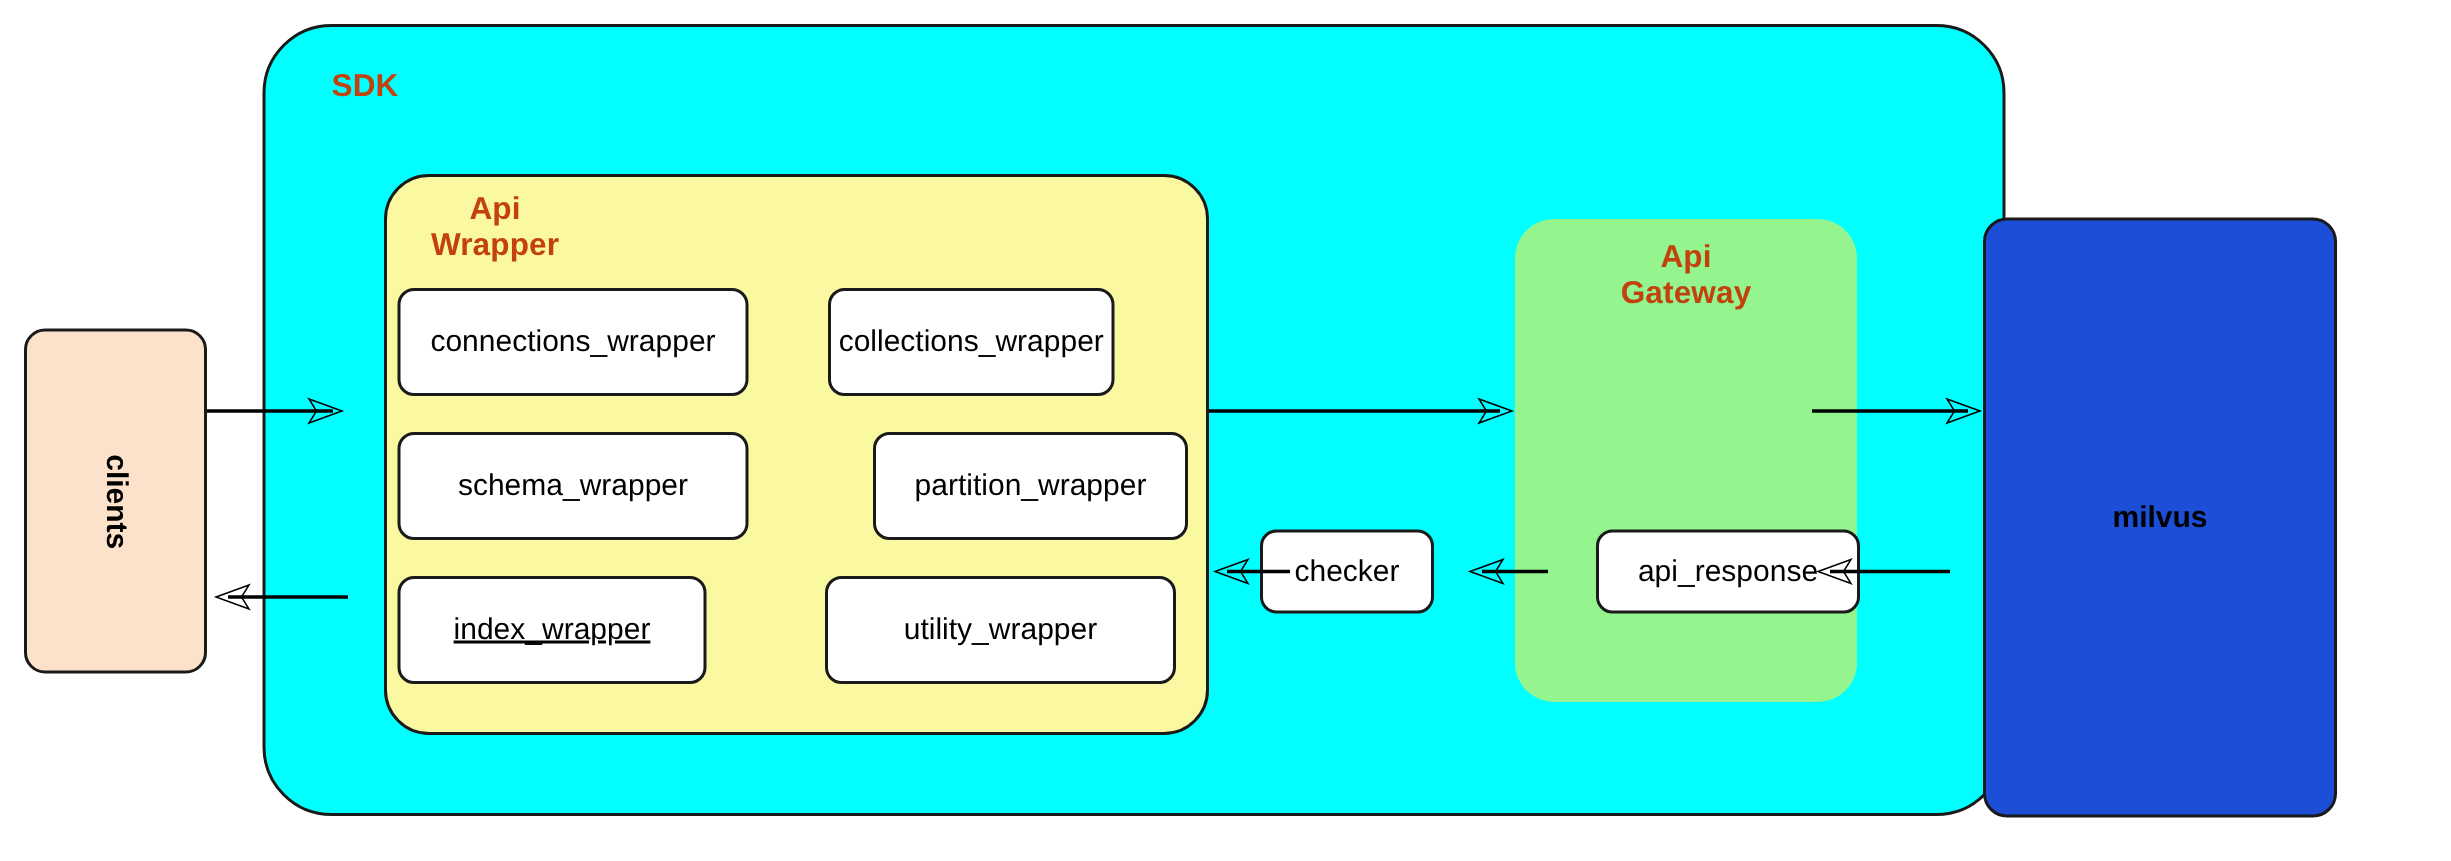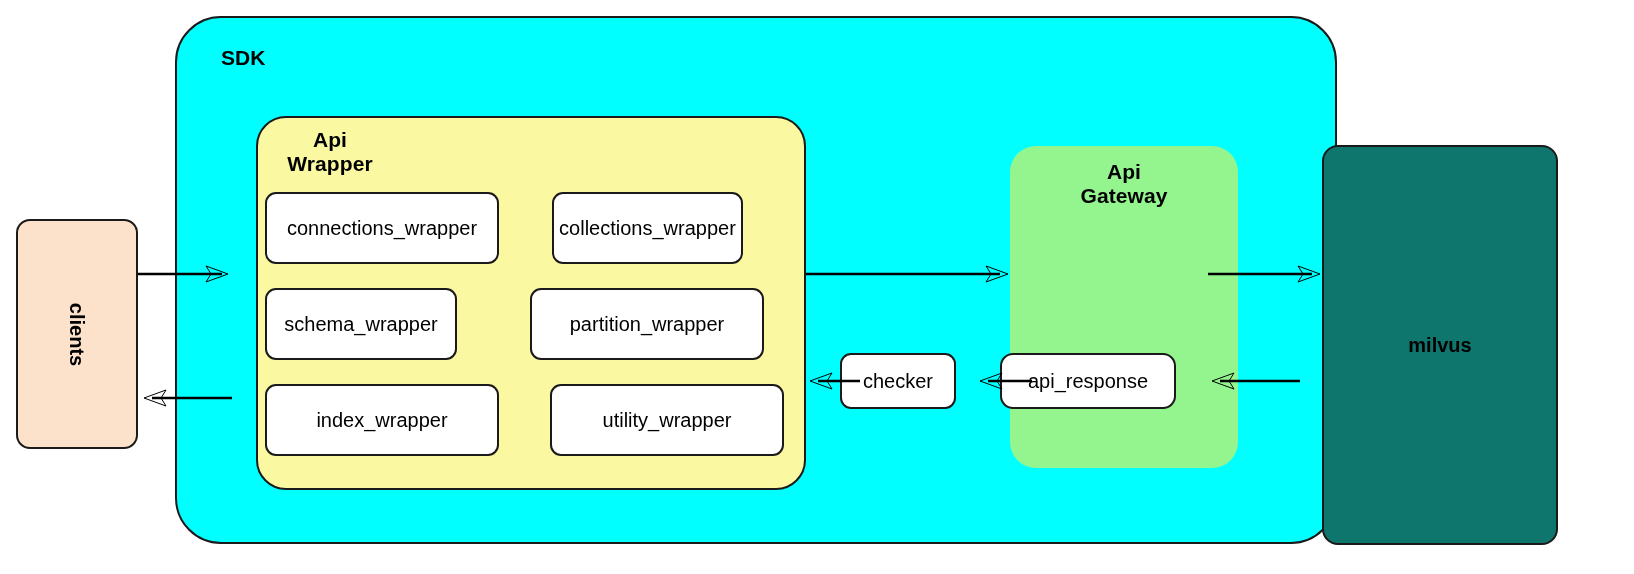--- a/index.html
+++ b/index.html
@@ -38,21 +38,21 @@
     border-radius: 46px;
     align-items: flex-start;
     justify-content: flex-start;
   }
   .container-label {
     position: absolute;
     font-weight: bold;
     font-size: 21px;
     line-height: 1.12;
     letter-spacing: .1px;
-    color: #000000;
+    color: #c2410c;
     white-space: pre-line;
     text-align: center;
   }
   #sdk-label {
     left: 44px;
     top: 28px;
     text-align: left;
   }
 
   
@@ -92,27 +92,27 @@
   
   .leaf {
     background: #ffffff;
     border: 2px solid #1a1a1a;
     border-radius: 11px;
     font-size: 20px;
     font-weight: normal;
   }
   #box-connections-wrapper { left: 265px; top: 192px;  width: 234px; height: 72px; }
   #box-collections-wrapper { left: 552px; top: 192px;  width: 191px; height: 72px; }
-  #box-schema-wrapper      { left: 265px; top: 288px;  width: 192px; height: 72px; }
-  #box-partition-wrapper   { left: 530px; top: 288px;  width: 234px; height: 72px; }
-  #box-index-wrapper       { left: 265px; top: 384px;  width: 234px; height: 72px; }
+  #box-schema-wrapper      { left: 265px; top: 288px;  width: 234px; height: 72px; }
+  #box-partition-wrapper   { left: 582px; top: 288px;  width: 210px; height: 72px; }
+  #box-index-wrapper       { left: 265px; top: 384px;  width: 206px; height: 72px; text-decoration: underline; }
   #box-utility-wrapper     { left: 550px; top: 384px;  width: 234px; height: 72px; }
 
   #box-api-request  { left: 1032px; top: 250px; width: 176px; height: 56px; }
-  #box-api-response { left: 1000px; top: 353px; width: 176px; height: 56px; border-radius: 13px; }
+  #box-api-response { left: 1064px; top: 353px; width: 176px; height: 56px; }
 
   #box-checker { left: 840px; top: 353px; width: 116px; height: 56px; }
 
   
   #box-clients {
     left: 16px;
     top: 219px;
     width: 122px;
     height: 230px;
     background: #fce2cb;
@@ -124,21 +124,21 @@
     transform: rotate(90deg);
     white-space: nowrap;
   }
 
   
   #box-milvus {
     left: 1322px;
     top: 145px;
     width: 236px;
     height: 400px;
-    background: #0f766e;
+    background: #1d4ed8;
     border-radius: 16px;
     font-weight: bold;
     font-size: 20px;
   }
 
   
   .conn {
     position: absolute;
     pointer-events: none;
   }

